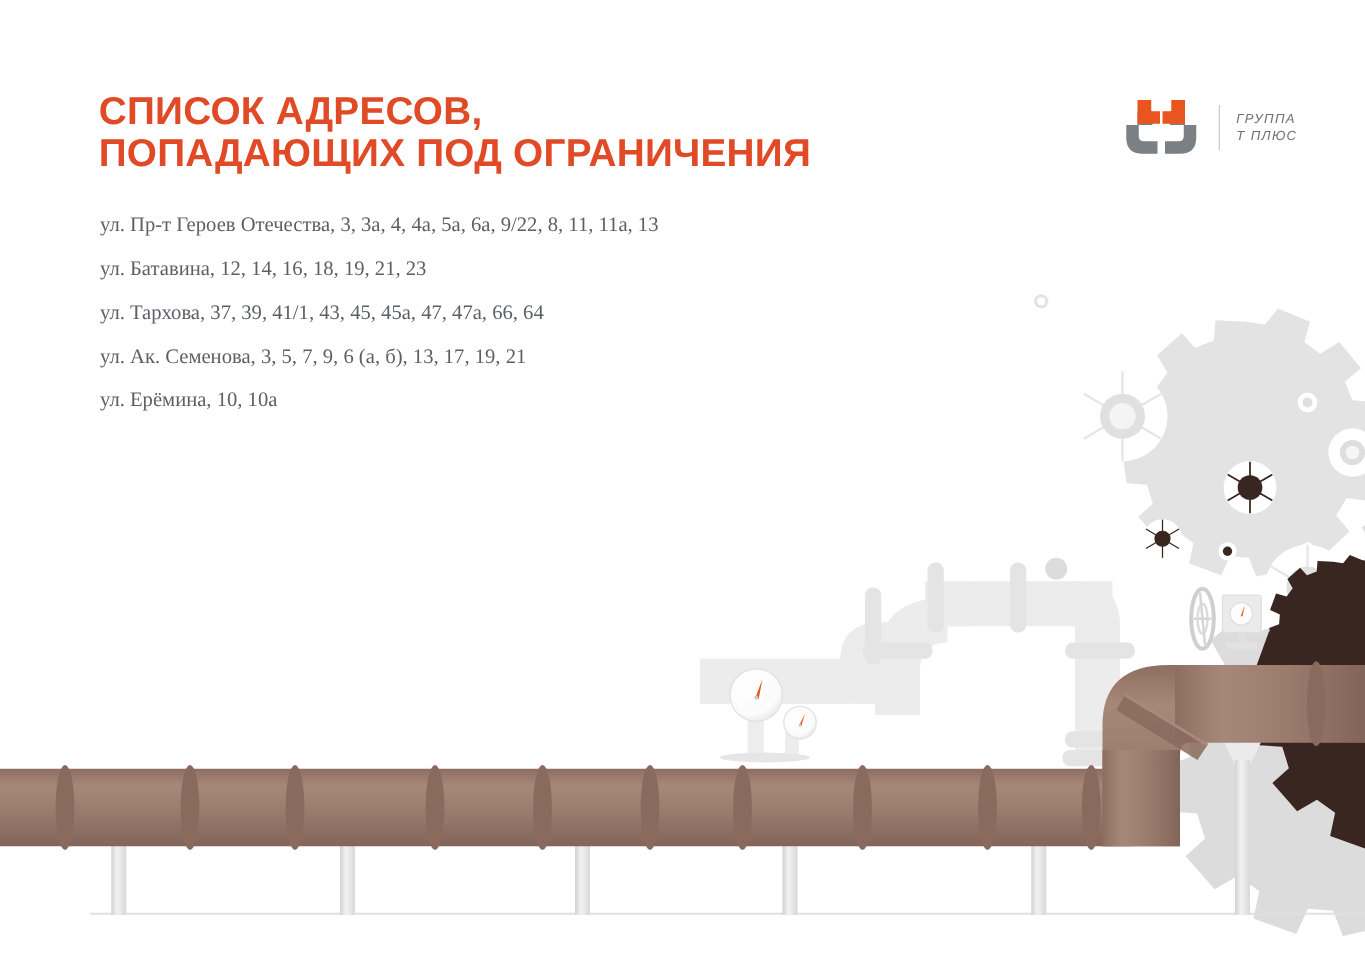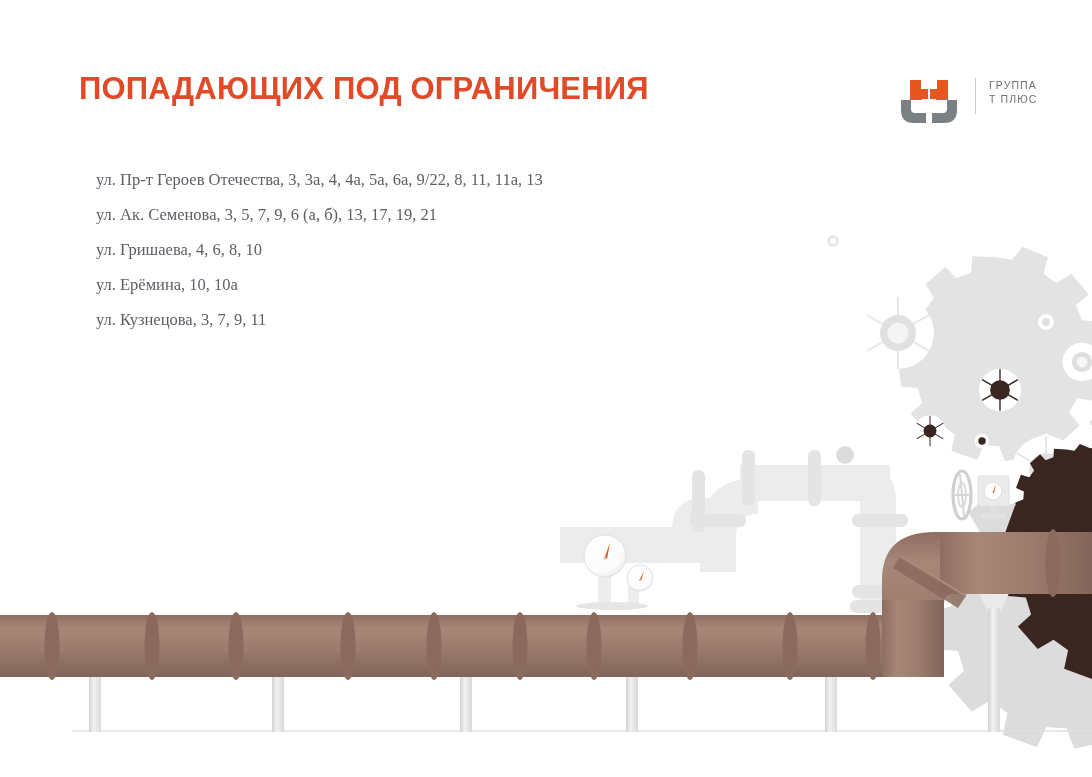--- a/index.html
+++ b/index.html
@@ -43,21 +43,23 @@
     white-space: nowrap;
   }
 
   
   .logo {
     position: absolute;
     left: 896px;
     top: 78px;
     z-index: 6;
     display: flex;
+    align-items: center;
     gap: 13px;
+    font-style: italic;
   }
   .logo-mark { display: block; }
   .logo-divider {
     width: 1px;
     height: 36px;
     background: #c9cbcd;
   }
   .logo-text {
     font-family: "Liberation Sans", sans-serif;
     font-size: 10.5px;
@@ -73,21 +75,20 @@
     left: 80px;
     top: 162px;
     z-index: 5;
   }
   .address-item {
     font-family: "Liberation Serif", serif;
     font-size: 16.5px;
     line-height: 35px;
     color: #5c6066;
     white-space: nowrap;
-    margin-left: 16px;
   }
 </style>
 </head>
 <body>
 
 <div id="slide">
 
   <svg class="art-layer" viewBox="0 0 1092 777">
     <defs>
       <linearGradient id="pipeGrad" x1="0" y1="0" x2="0" y2="1">
@@ -354,24 +355,25 @@
       </g>
     </svg>
     <div class="logo-divider"></div>
     <div>
       <div class="logo-text">ГРУППА</div>
       <div class="logo-text">Т ПЛЮС</div>
     </div>
   </div>
 
   <div class="title-block">
+    <div class="title-line">СПИСОК АДРЕСОВ,</div>
     <div class="title-line">ПОПАДАЮЩИХ ПОД ОГРАНИЧЕНИЯ</div>
   </div>
 
   <div class="address-list">
     <div class="address-item">ул. Пр-т Героев Отечества, 3, 3а, 4, 4а, 5а, 6а, 9/22, 8, 11, 11а, 13</div>
+    <div class="address-item">ул. Батавина, 12, 14, 16, 18, 19, 21, 23</div>
+    <div class="address-item">ул. Тархова, 37, 39, 41/1, 43, 45, 45а, 47, 47а, 66, 64</div>
     <div class="address-item">ул. Ак. Семенова, 3, 5, 7, 9, 6 (а, б), 13, 17, 19, 21</div>
-    <div class="address-item">ул. Гришаева, 4, 6, 8, 10</div>
     <div class="address-item">ул. Ерёмина, 10, 10а</div>
-    <div class="address-item">ул. Кузнецова, 3, 7, 9, 11</div>
   </div>
 
 </div>
 
 </body></html>

